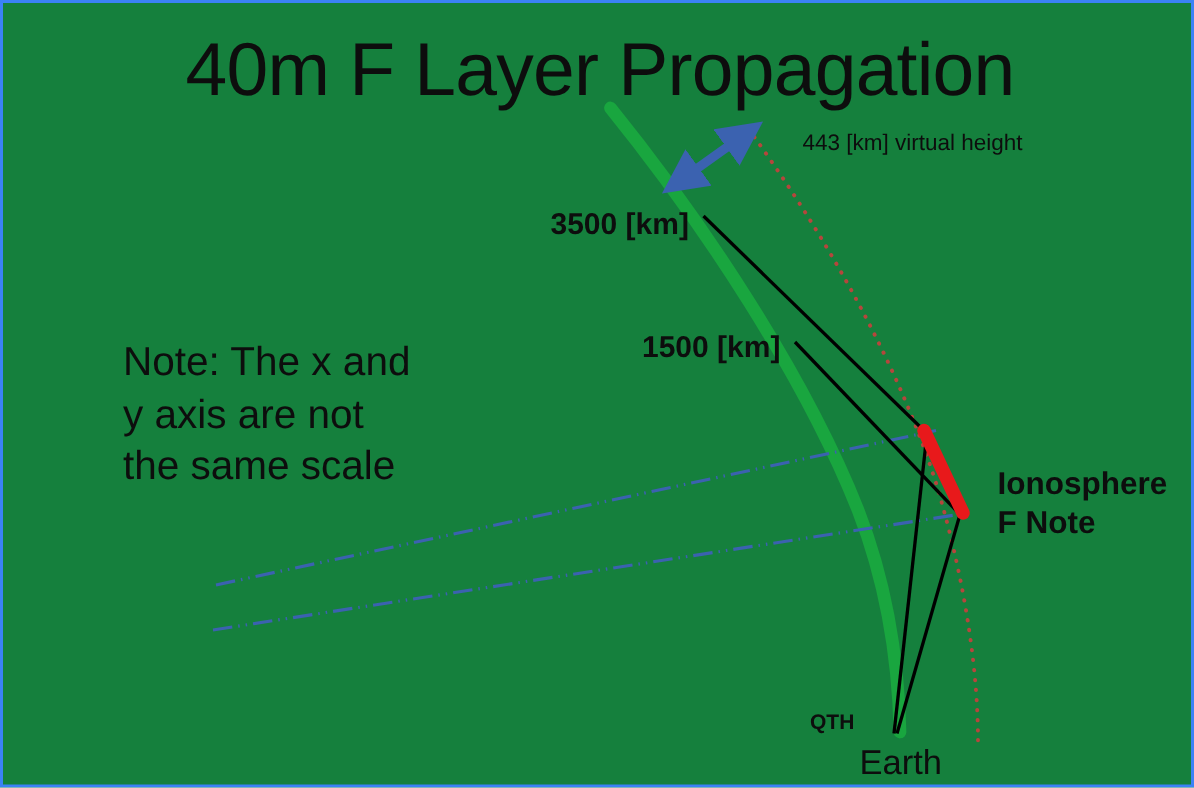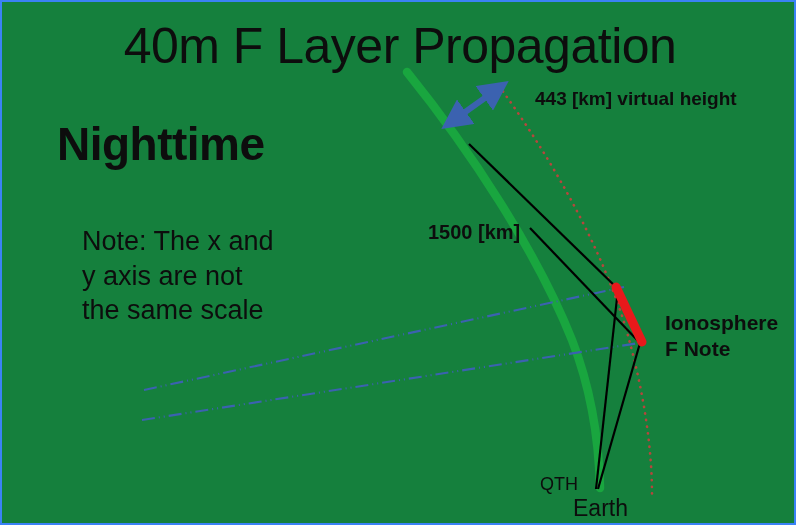--- a/index.html
+++ b/index.html
@@ -63,35 +63,35 @@
   }
   #label-1500 {
     left: 426px;
     top: 219px;
     font-size: 20px;
     font-weight: bold;
   }
   #label-virtual-height {
     left: 533px;
     top: 86px;
-    font-size: 19px;
-    font-weight: bold;
+    font-size: 15px;
+    font-weight: normal;
   }
   #label-ionosphere {
     left: 663px;
     top: 308px;
     font-size: 21px;
     font-weight: bold;
     line-height: 1.25;
   }
   #label-qth {
     left: 538px;
     top: 472px;
-    font-size: 18px;
-    font-weight: normal;
+    font-size: 14px;
+    font-weight: bold;
   }
   #label-earth {
     left: 571px;
     top: 494px;
     font-size: 23px;
     font-weight: normal;
   }
 </style>
 </head>
 <body>
@@ -120,26 +120,26 @@
     <line x1="528" y1="226" x2="638" y2="341" stroke="#000000" stroke-width="2.2"></line>
     <line x1="638" y1="341" x2="596" y2="487" stroke="#000000" stroke-width="2.2"></line>
 
     <line x1="614" y1="285" x2="640" y2="340" stroke="#e8191b" stroke-width="9" stroke-linecap="round"></line>
 
     <line x1="452" y1="118" x2="494" y2="88" stroke="#3b62b0" stroke-width="6" marker-start="url(#arrowhead-start)" marker-end="url(#arrowhead-end)"></line>
   </svg>
 
   <div class="lbl" id="title-text">40m F Layer Propagation</div>
 
-  <div class="lbl" id="nighttime-text">Nighttime</div>
 
   <div class="lbl" id="note-text">Note: The x and
 y axis are not
 the same scale</div>
 
+  <div class="lbl" id="label-3500">3500 [km]</div>
 
   <div class="lbl" id="label-1500">1500 [km]</div>
 
   <div class="lbl" id="label-virtual-height">443 [km] virtual height</div>
 
   <div class="lbl" id="label-ionosphere">Ionosphere
 F Note</div>
 
   <div class="lbl" id="label-qth">QTH</div>
 

